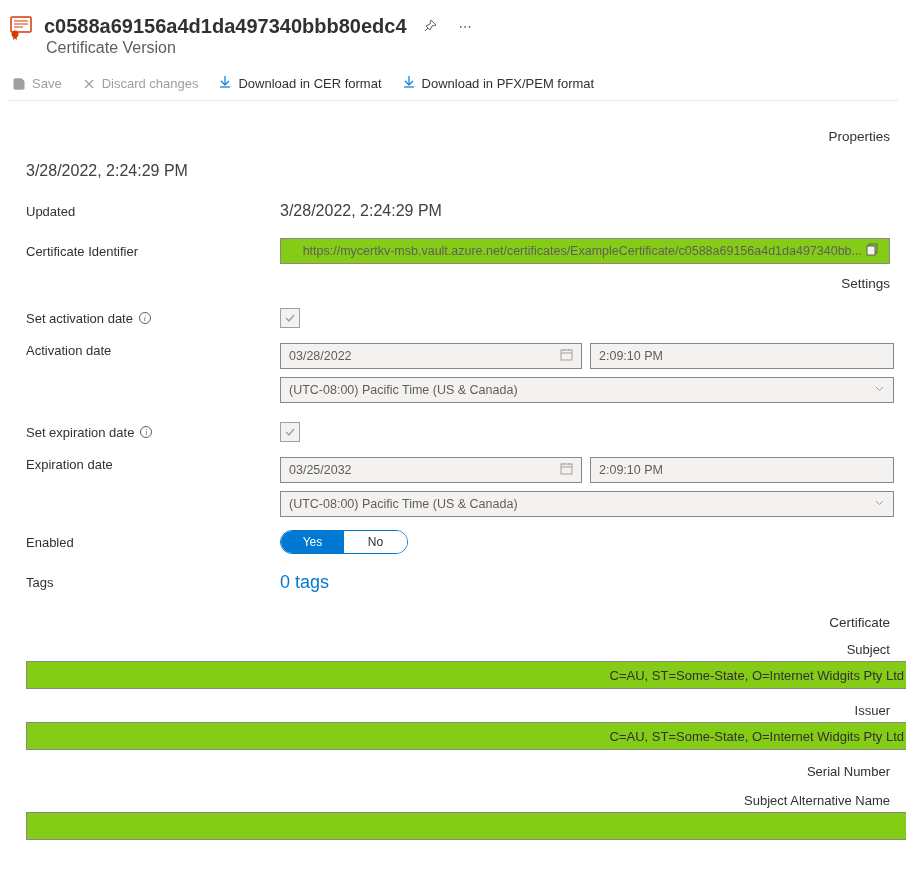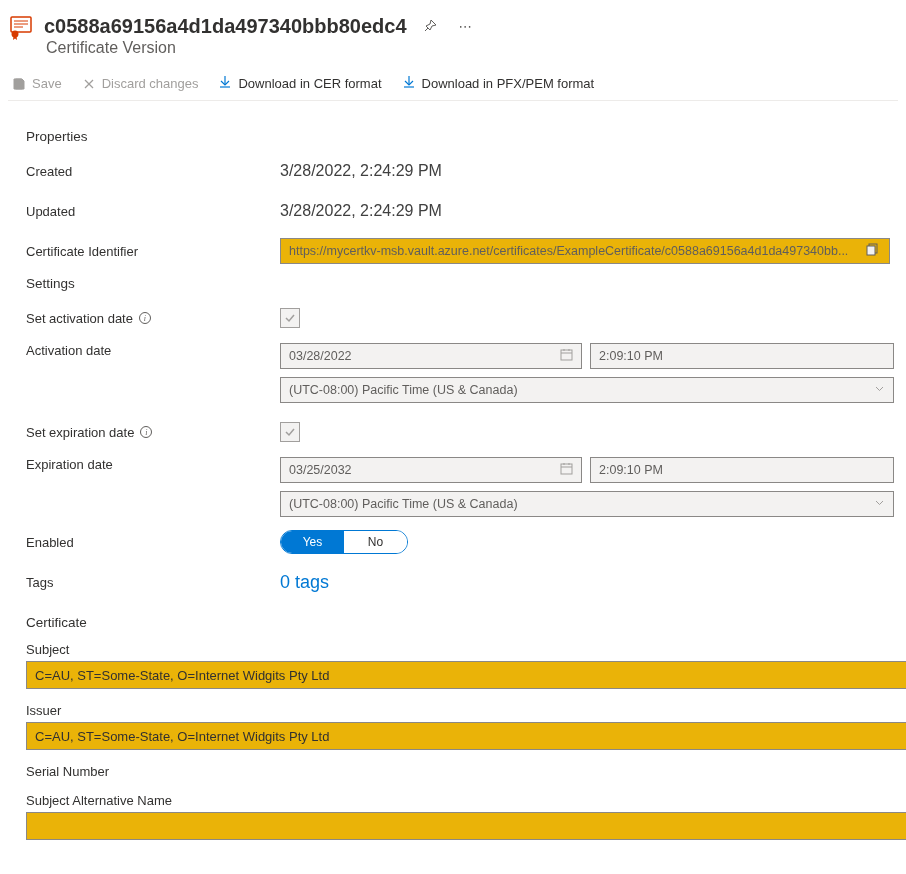--- a/index.html
+++ b/index.html
@@ -55,21 +55,21 @@
     gap: 6px;
     background: none; border: none;
     font-size: 13px;
     cursor: pointer;
     color: #323130;
   }
   .tb-btn.disabled { color: #a19f9d; cursor: default; }
   .tb-btn.disabled svg { stroke: #a19f9d; fill: #a19f9d; }
   .tb-btn .dl-icon { color: #0078d4; }
   
-  .content { padding: 18px 8px 0 18px; }
+  .content { padding: 18px 8px 0 18px; text-align: right; }
   .section-head {
     font-size: 13.5px;
     color: #323130;
     margin-bottom: 12px;
     margin-top: 10px;
   }
   .field-row {
     display: flex;
     align-items: center;
     min-height: 30px;
@@ -93,21 +93,21 @@
     color: #605e5c;
     font-style: italic;
     font-family: serif;
   }
   .field-value { font-size: 16px; color: #404040; }
   .copy-field {
     display: flex;
     align-items: center;
     height: 26px;
     border: 1px solid #8a8886;
-    background: #eab308;
+    background: #84cc16;
     width: 616px;
     padding: 0 6px 0 8px;
     font-size: 12.5px;
     color: #605e5c;
   }
   .copy-field .text {
     flex: 1;
     white-space: nowrap;
     overflow: hidden;
     text-overflow: ellipsis;
@@ -240,21 +240,20 @@
     </span>
     <span>Download in PFX/PEM format</span>
   </button>
 </div>
 
 <div class="content">
 
   <div class="section-head">Properties</div>
 
   <div class="field-row">
-    <div class="field-label">Created</div>
     <div class="field-value">3/28/2022, 2:24:29 PM</div>
   </div>
 
   <div class="field-row">
     <div class="field-label">Updated</div>
     <div class="field-value">3/28/2022, 2:24:29 PM</div>
   </div>
 
   <div class="field-row">
     <div class="field-label">Certificate Identifier</div>

